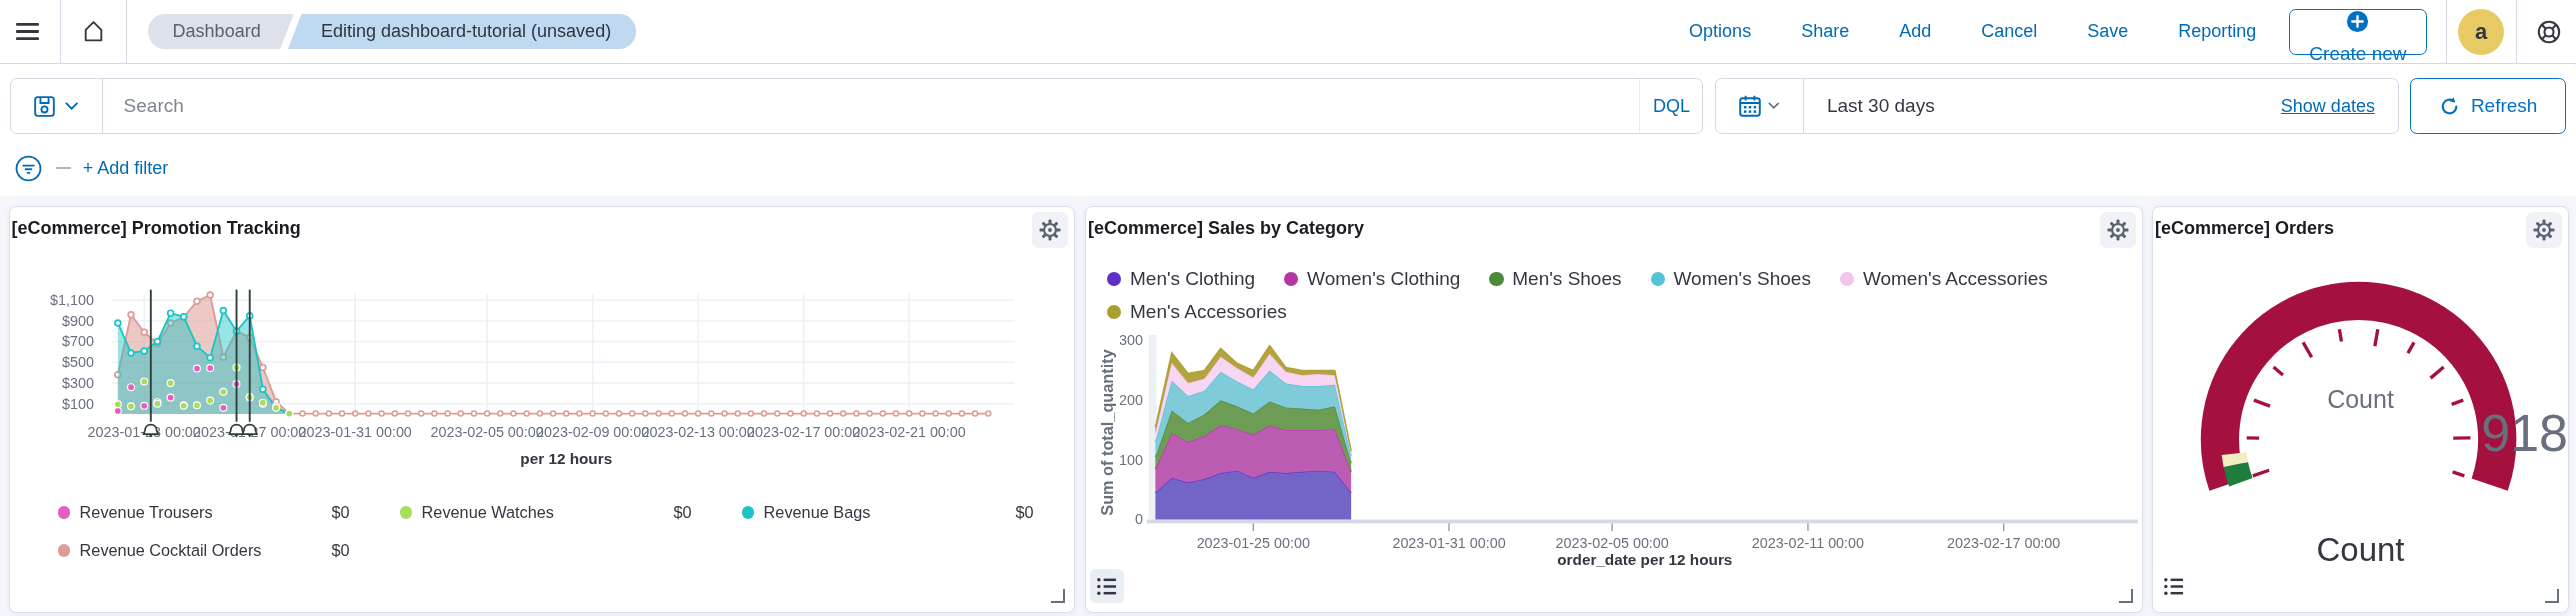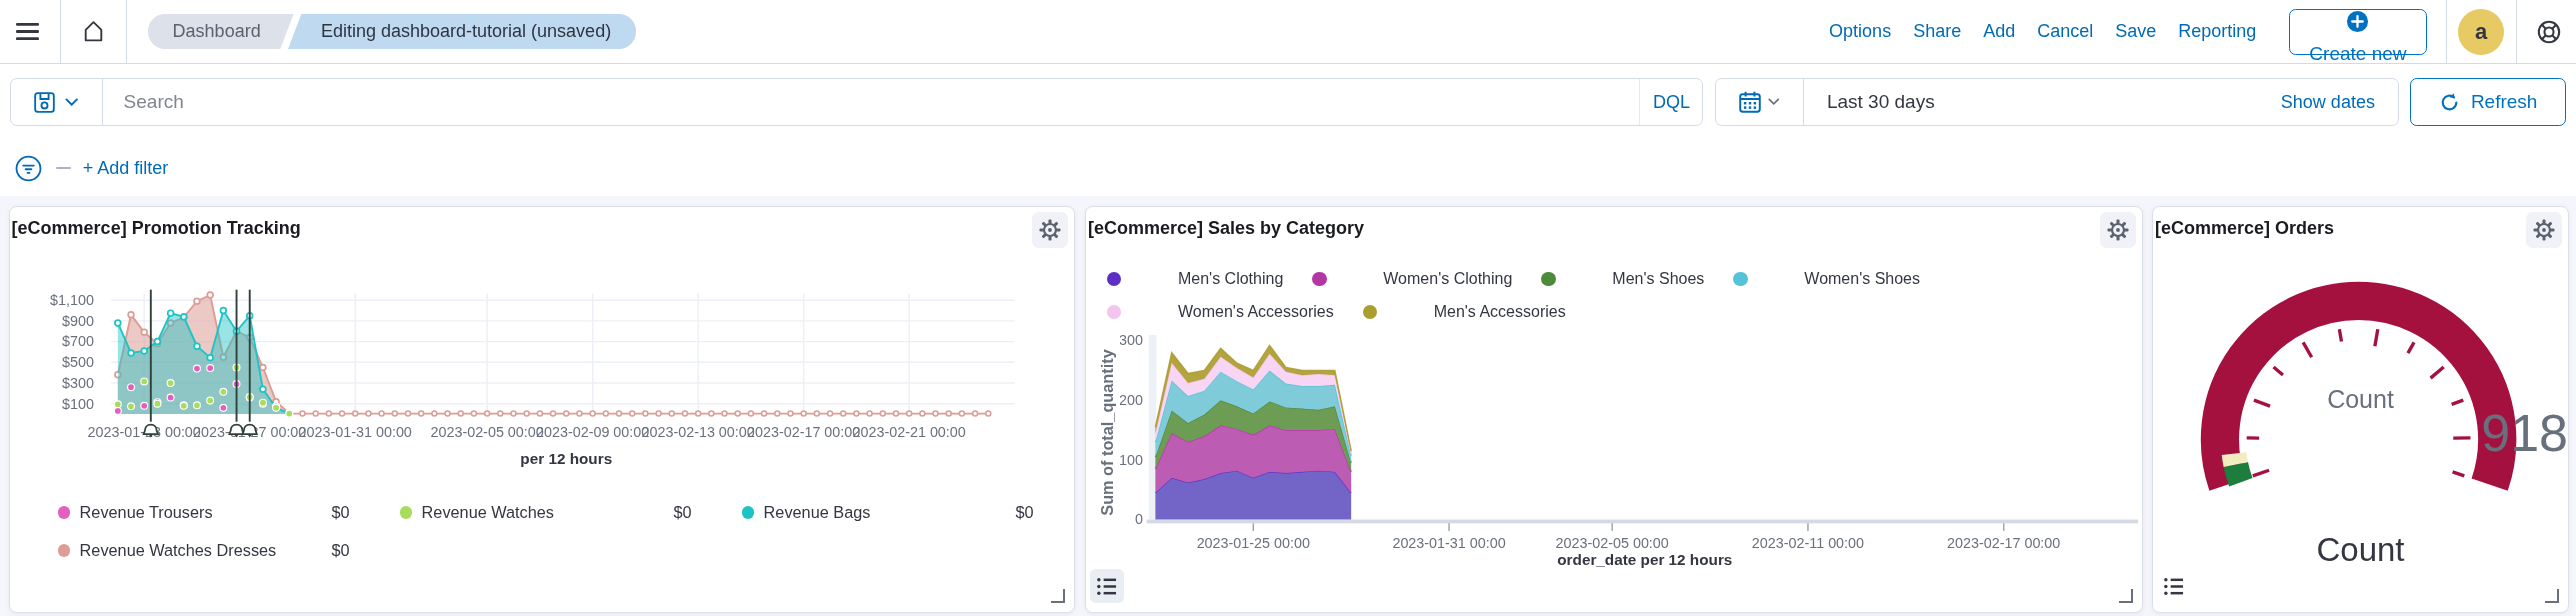--- a/index.html
+++ b/index.html
@@ -9,36 +9,36 @@
   a{text-decoration:none;cursor:pointer;}
 
   
   .topbar{position:absolute;top:0;left:0;right:0;height:63px;border-bottom:1px solid #D3DAE6;display:flex;align-items:center;padding:0 6px;background:#fff;z-index:5;}
   .icon-btn{width:42px;height:42px;display:flex;align-items:center;justify-content:center;border-radius:5.7px;}
   .vdiv{width:1px;align-self:stretch;background:#D3DAE6;margin:0 11.5px;}
   .crumbs{display:flex;align-items:center;margin-left:9.6px;}
   .crumb{height:35px;display:flex;align-items:center;font-size:18px;padding:0 25px;}
   .crumb.gray{background:#DCE1EA;color:#5A6270;border-radius:17px 0 0 17px;clip-path:polygon(0 0,100% 0,calc(100% - 13.4px) 100%,0 100%);padding-right:33px;}
   .crumb.blue{background:#BFD9F1;color:#2F3540;font-weight:500;border-radius:0 17px 17px 0;clip-path:polygon(13.4px 0,100% 0,100% 100%,0 100%);margin-left:-5.7px;padding-left:33px;}
-  .topnav{margin-left:auto;display:flex;align-items:flex-start;gap:22px;}
+  .topnav{margin-left:auto;display:flex;align-items:flex-start;gap:50px;}
   .topnav a{color:#006BB4;font-size:18px;}
   .create-btn{display:flex;align-items:center;gap:10.5px;height:46px;padding:0 19px;border:1.4px solid #0071C2;border-radius:6.7px;color:#0071C2;font-size:19px;font-weight:500;background:#fff;flex-direction:column;}
   .avatar{width:46px;height:46px;border-radius:50%;background:#E7CA63;color:#343741;font-size:22px;font-weight:600;display:flex;align-items:center;justify-content:center;}
 
   
-  .queryrow{position:absolute;top:78px;left:9.6px;right:9.6px;height:48px;display:flex;gap:11.5px;z-index:4;}
+  .queryrow{position:absolute;top:78px;left:9.6px;right:9.6px;height:56px;display:flex;gap:11.5px;z-index:4;}
   .searchbox{flex:1;border:1px solid #D3DAE6;border-radius:6.7px;background:#fff;display:flex;align-items:stretch;}
   .sq-btn{width:92px;display:flex;align-items:center;justify-content:center;gap:9.6px;border-right:1px solid #D3DAE6;}
   .searchbox input{flex:1;border:0;outline:0;font-size:19px;padding:0 21px;color:#343741;background:transparent;}
   .searchbox input::placeholder{color:#69707D;opacity:.85;}
   .dql-btn{width:63px;display:flex;align-items:center;justify-content:center;color:#006BB4;font-size:18px;font-weight:500;border-left:1px solid #E6EBF2;}
   .datebox{width:682px;border:1px solid #D3DAE6;border-radius:6.7px;background:#fff;display:flex;align-items:stretch;}
   .cal-btn{width:88px;display:flex;align-items:center;justify-content:center;gap:6.7px;border-right:1px solid #D3DAE6;}
   .daterange{flex:1;display:flex;align-items:center;padding-left:23px;font-size:19px;color:#343741;}
-  .showdates{display:flex;align-items:center;padding-right:23px;color:#006BB4;font-size:18px;}
+  .showdates{display:flex;align-items:center;padding-right:23px;color:#006BB4;font-size:18px;text-decoration:underline;}
   .refresh-btn{width:156px;border:1.4px solid #0071C2;border-radius:6.7px;color:#0071C2;display:flex;align-items:center;justify-content:center;gap:10.5px;font-size:19px;font-weight:500;background:#fff;}
 
   
   .filterrow{position:absolute;top:144px;left:13.4px;height:48px;display:flex;align-items:center;gap:11.5px;z-index:4;}
   .fdash{width:15.3px;height:1.9px;background:#AAB3C1;border-radius:1px;}
   .addfilter{color:#006BB4;font-size:18px;}
 
   
   .dashboard{position:absolute;top:196px;left:0;right:0;bottom:0;background:#F4F6FB;}
   .panel{position:absolute;top:9.6px;height:405px;background:#fff;border:1px solid #D9DFEA;border-radius:7.7px;box-shadow:0 1.9px 4.8px rgba(46,57,78,.06);}
@@ -57,21 +57,21 @@
   .p1-item{width:342px;height:38px;display:flex;align-items:center;padding:0 50px 0 0;box-sizing:border-box;}
   .ldot{width:12.4px;height:12.4px;border-radius:50%;margin-right:9.6px;flex:0 0 auto;}
   .p1-item .lbl{font-size:16.3px;color:#343741;}
   .p1-item .val{margin-left:auto;font-size:16.3px;color:#343741;}
 
   
   #panel-sales{left:1085px;width:1056px;}
   .p2-legend{position:absolute;left:21px;top:56px;width:1015px;display:flex;flex-wrap:wrap;}
   .p2-item{display:flex;align-items:center;height:33px;margin-right:29px;}
   .p2-item .dot{width:14.4px;height:14.4px;border-radius:50%;margin-right:8.6px;}
-  .p2-item .lbl{font-size:16px;color:#343741;margin-left:48px;}
+  .p2-item .lbl{font-size:19px;color:#343741;}
   #sales-svg{position:absolute;left:34px;top:120px;}
   .ylabel-rot{position:absolute;left:-70px;top:216px;width:182px;text-align:center;transform:rotate(-90deg);font-size:16.3px;font-weight:700;color:#69707D;}
 
   
   #panel-orders{left:2152px;width:415px;}
   #gauge-svg{position:absolute;left:0;top:67px;}
   .gauge-top-label{position:absolute;left:0;width:100%;top:178px;text-align:center;font-size:25px;color:#69707D;}
   .gauge-value{position:absolute;left:0;width:100%;top:196px;text-align:right;font-size:52px;color:#69707D;}
   .gauge-bottom-label{position:absolute;left:0;width:100%;top:324px;text-align:center;font-size:33px;color:#343741;}
 </style>
@@ -396,21 +396,21 @@
             <span class="lbl">Revenue Watches</span>
             <span class="val">$0</span>
           </div>
           <div class="p1-item">
             <span class="ldot" style="background:#1DC4C6"></span>
             <span class="lbl">Revenue Bags</span>
             <span class="val">$0</span>
           </div>
           <div class="p1-item">
             <span class="ldot" style="background:#DD9C95"></span>
-            <span class="lbl">Revenue Watches Dresses</span>
+            <span class="lbl">Revenue Cocktail Orders</span>
             <span class="val">$0</span>
           </div>
         </div>
       <span class="resize"></span>
     </div>
 
     <div class="panel" id="panel-sales">
       <div class="panel-title">[eCommerce] Sales by Category</div>
       <button class="panel-gear">
           <span class="gear-slot">

